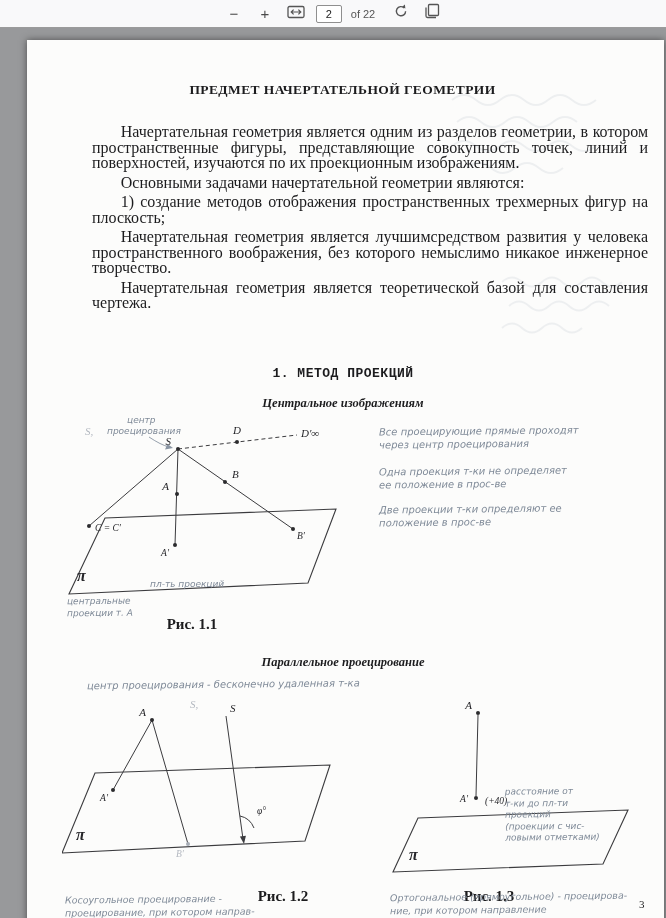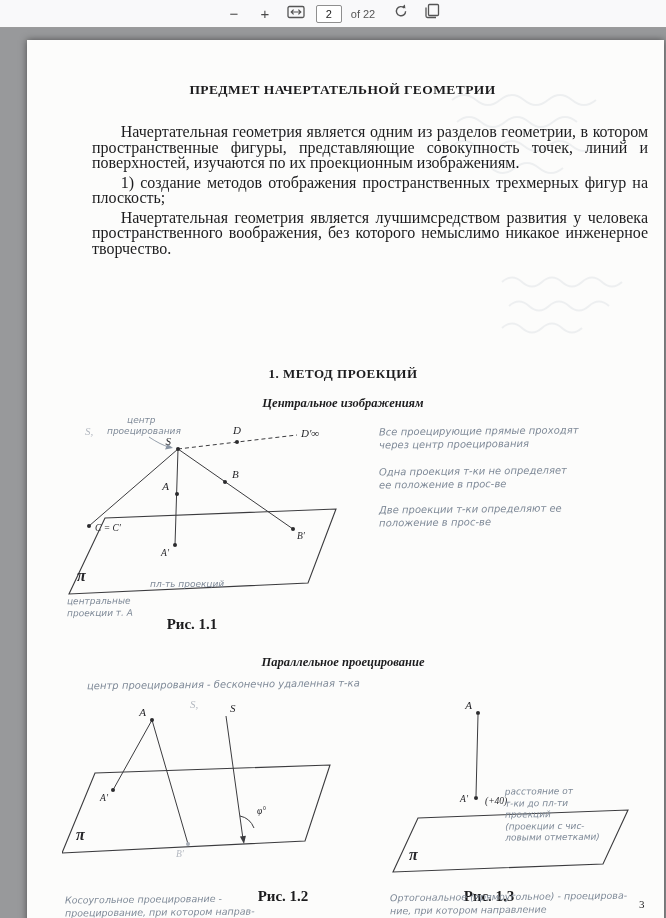--- a/index.html
+++ b/index.html
@@ -45,21 +45,21 @@
   }
   .body-text{
     position:absolute; top:84px; left:38px; width:556px;
     font-family:"Liberation Serif",serif; font-size:16px; line-height:15.5px;
     text-align:justify;
     margin-left:27px;
   }
   .body-text p{ text-indent:1.8em; margin-bottom:4px; }
   .section-title{
     position:absolute; top:326px; left:38px; width:556px; text-align:center;
-    font-family:Liberation Serif, serif; font-weight:bold; font-size:13px;
+    font-family:Liberation Mono, monospace; font-weight:bold; font-size:13px;
     letter-spacing:.5px;
   }
   .subsection{
     position:absolute; left:38px; width:556px; text-align:center;
     font-family:"Liberation Serif",serif; font-weight:bold; font-style:italic;
     font-size:12.5px;
   }
   .sub1{ top:356px; } .sub2{ top:615px; }
   .caption{
     position:absolute; font-family:"Liberation Serif",serif; font-weight:bold;
@@ -139,22 +139,24 @@
         <path d="M5 12 q12 -10 24 0 t24 0 t24 0 t24 0 t24 0 t24 0 M10 34 q12 -10 24 0 t24 0 t24 0 t24 0 t24 0 M5 58 q12 -10 24 0 t24 0 t24 0 t24 0 t24 0 t24 0 M20 80 q12 -10 24 0 t24 0 t24 0 t24 0"></path>
       </svg>
       <svg class="ghost" style="left:470px; top:230px;" width="150" height="70" viewBox="0 0 150 70">
         <path d="M5 12 q10 -9 20 0 t20 0 t20 0 t20 0 t20 0 t20 0 M12 36 q10 -9 20 0 t20 0 t20 0 t20 0 t20 0 M5 58 q10 -9 20 0 t20 0 t20 0 t20 0"></path>
       </svg>
 
       <h1 class="doc-title">ПРЕДМЕТ НАЧЕРТАТЕЛЬНОЙ ГЕОМЕТРИИ</h1>
 
       <div class="body-text">
         <p>Начертательная геометрия является одним из разделов геометрии, в котором пространственные фигуры, представляющие совокупность точек, линий и поверхностей, изучаются по их проекционным изображениям.</p>
+        <p>Основными задачами начертательной геометрии являются:</p>
         <p>1)  создание методов отображения пространственных трехмерных фигур на плоскость;</p>
         <p>Начертательная геометрия является лучшимсредством развития у человека пространственного воображения, без которого немыслимо никакое инженерное творчество.</p>
+        <p>Начертательная геометрия является теоретической базой для составления чертежа.</p>
       </div>
 
       <h2 class="section-title">1. МЕТОД ПРОЕКЦИЙ</h2>
       <h3 class="subsection sub1">Центральное изображениям</h3>
 
       <svg class="fig" style="left:38px; top:375px;" width="335" height="200" viewBox="0 0 335 200">
 
         <text class="hw-svg" x="62" y="8">центр</text>
         <text class="hw-svg" x="42" y="19">проецирования</text>
         <path class="hw-stroke" d="M84 22 Q96 30 104 32"></path>

